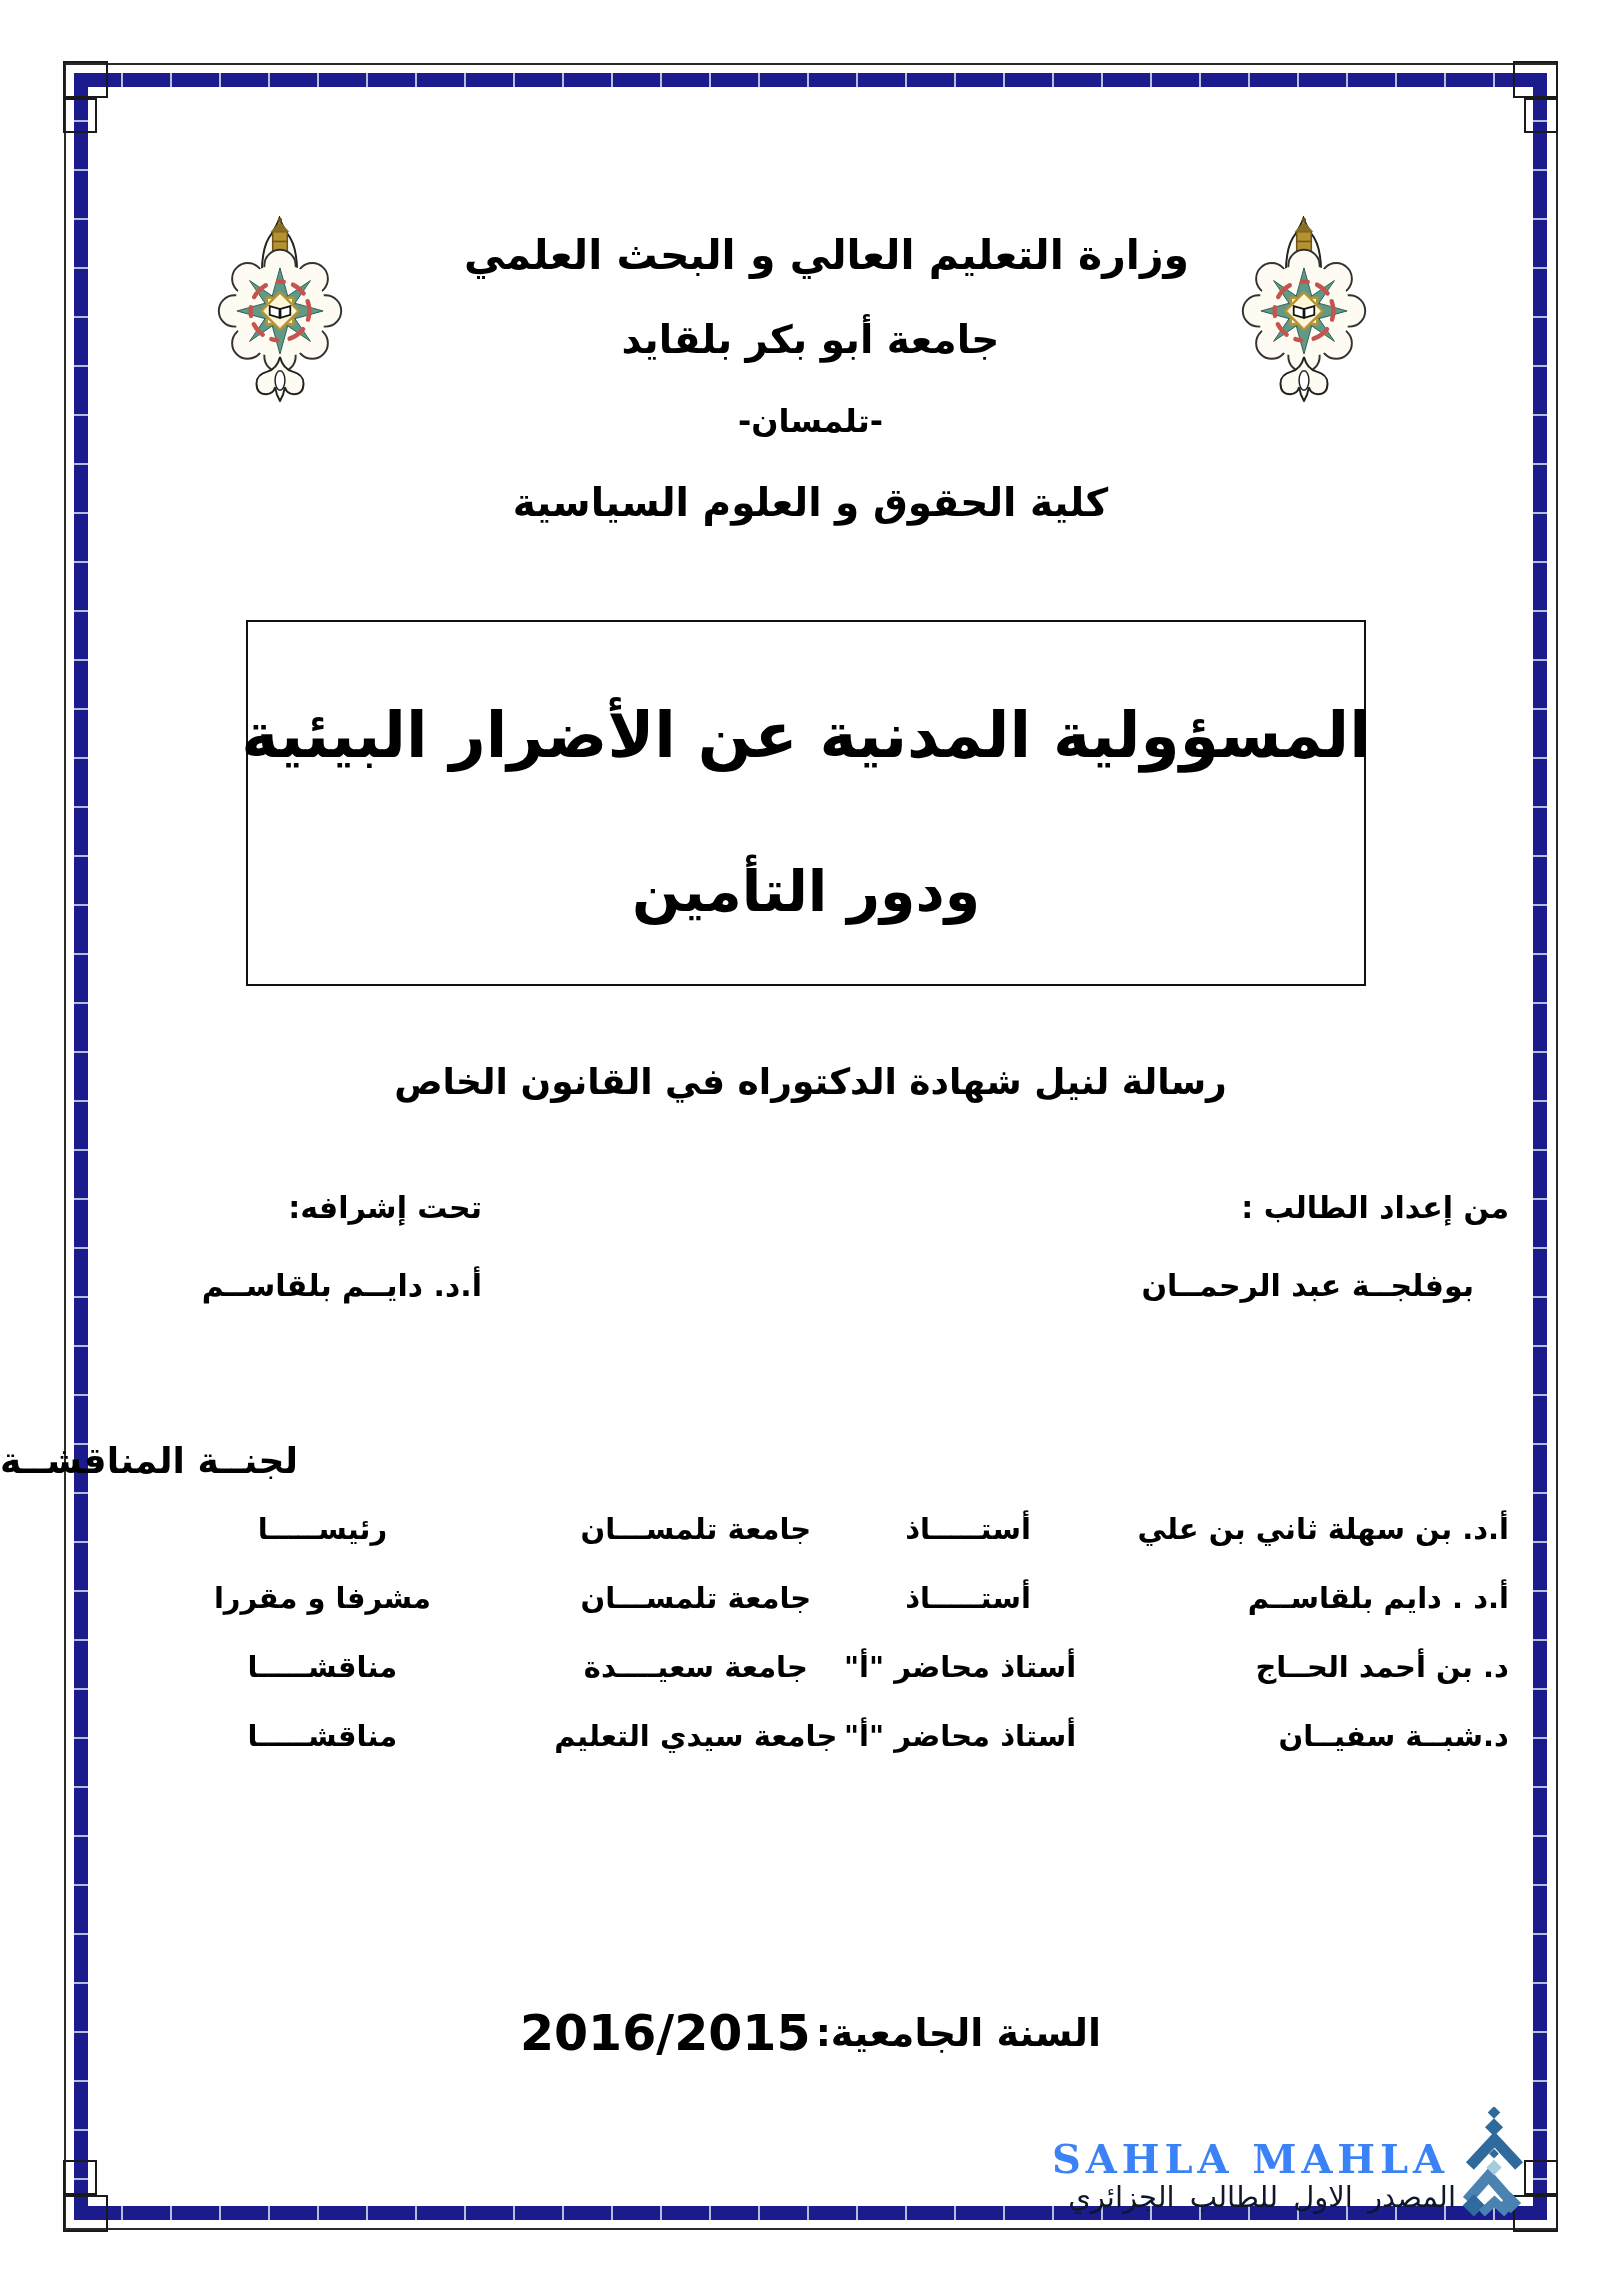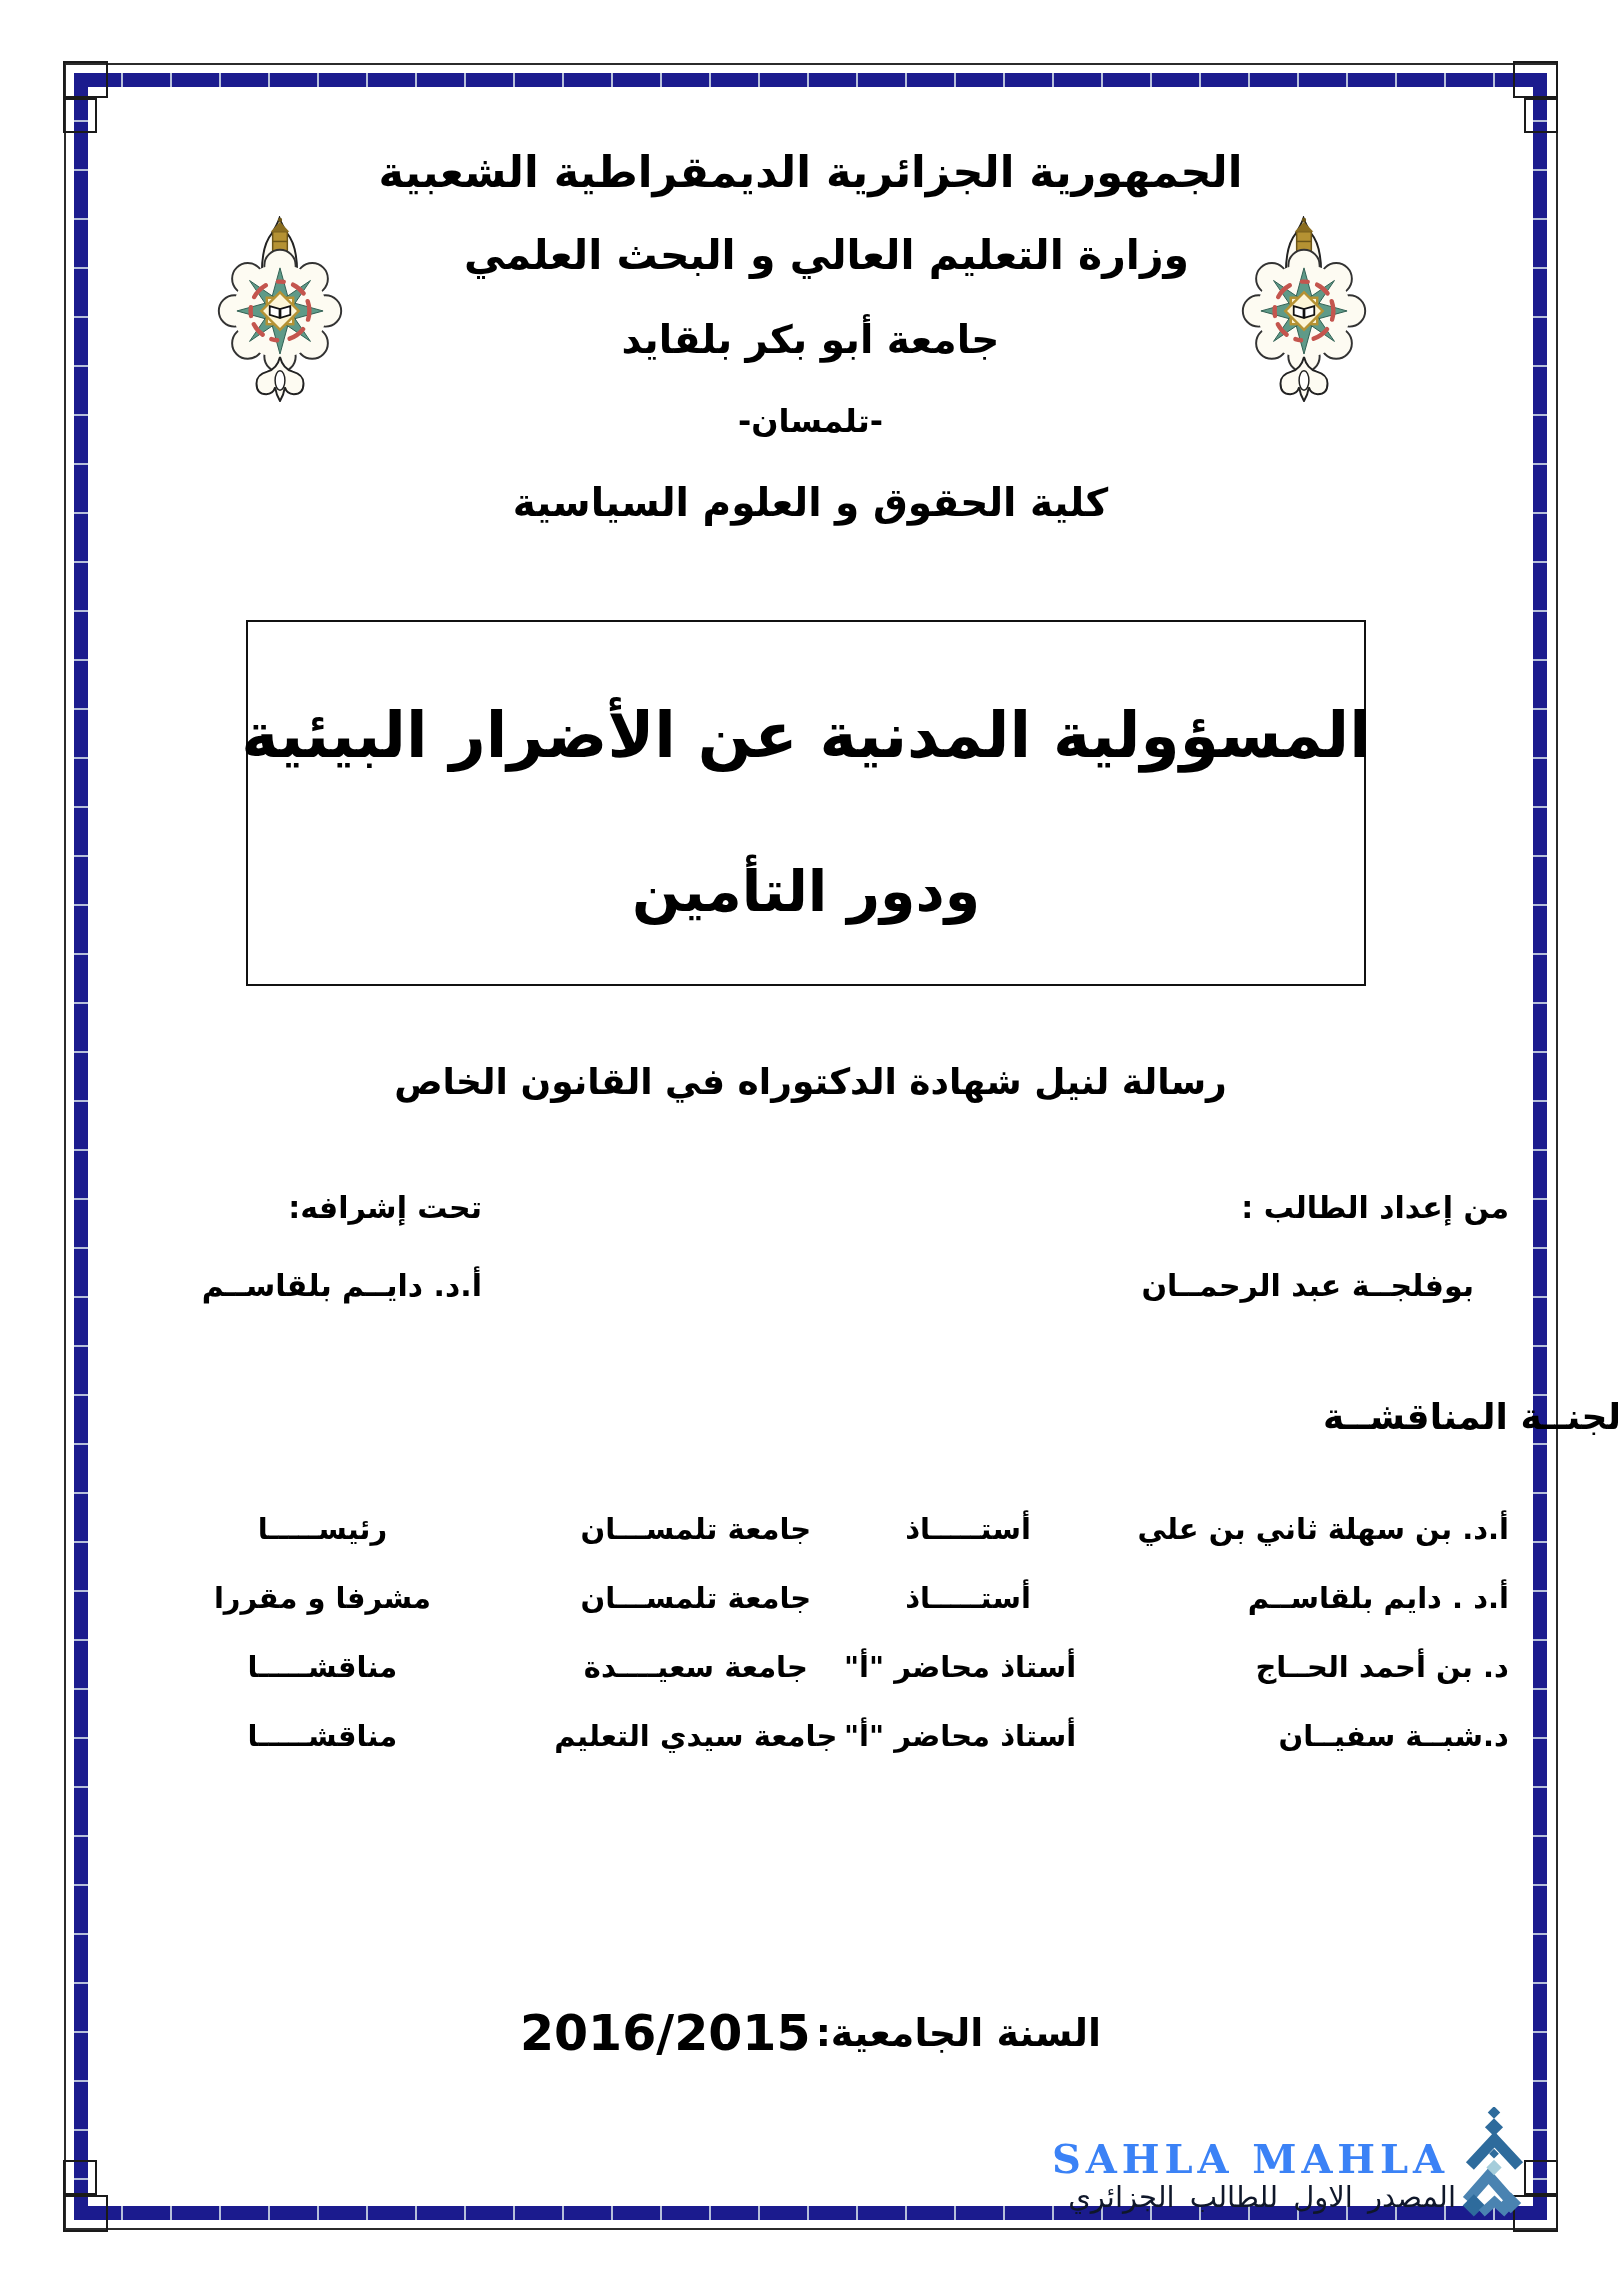--- a/index.html
+++ b/index.html
@@ -43,21 +43,21 @@
   .title-l2{font-size:57px;font-weight:bold;white-space:nowrap;}
   .subtitle{position:absolute;top:1061px;left:0;width:100%;text-align:center;direction:rtl;font-size:36px;font-weight:bold;}
   
   .prep{position:absolute;top:1190px;direction:rtl;text-align:right;white-space:nowrap;}
   .prep-student{right:112px;}
   .prep-supervisor{right:1139px;}
   .prep-label{font-size:30px;font-weight:bold;}
   .prep-name{font-size:30px;font-weight:bold;margin-top:43px;}
   .prep-student .prep-name{margin-left:0;padding-left:0;margin-right:0;transform:translateX(-35px);}
   
-  .committee-heading{position:absolute;top:1396px;left:0;width:100%;text-align:right;direction:rtl;font-size:36px;font-weight:bold;}
+  .committee-heading{position:absolute;top:1440px;left:0;width:100%;text-align:left;direction:rtl;font-size:36px;font-weight:bold;}
   .committee-table{position:absolute;left:113px;top:1494px;width:1396px;direction:rtl;}
   .committee-row{display:grid;grid-template-columns:31% 15.5% 23.5% 30%;height:69px;align-items:center;}
   .cell{font-size:29px;font-weight:bold;white-space:nowrap;}
   .cell-name{text-align:right;}
   .cell-rank{text-align:center;}
   .cell-univ{text-align:center;}
   .cell-role{text-align:center;}
   
   .year-line{position:absolute;top:2005px;left:0;width:100%;text-align:center;direction:rtl;white-space:nowrap;}
   .year-label{font-size:38px;font-weight:bold;}
@@ -80,21 +80,20 @@
   <div class="band band-v band-right"></div>
   <div class="csq csq-a tl-a"></div>
   <div class="csq csq-b tl-b"></div>
   <div class="csq csq-a tr-a"></div>
   <div class="csq csq-b tr-b"></div>
   <div class="csq csq-a bl-a"></div>
   <div class="csq csq-b bl-b"></div>
   <div class="csq csq-a br-a"></div>
   <div class="csq csq-b br-b"></div>
 
-  <div class="hline h1">الجمهورية الجزائرية الديمقراطية الشعبية</div>
   <div class="hline h2">وزارة التعليم العالي و البحث العلمي</div>
   <div class="hline h3">جامعة أبو بكر بلقايد</div>
   <div class="hline h4">-تلمسان-</div>
   <div class="hline h5">كلية الحقوق و العلوم السياسية</div>
 
   <div class="emblem emblem-left">
     <svg viewBox="0 0 145 190" width="142" height="186">
       <g>
 
         <path d="M54 58 Q54 30 64 18 Q70 8 72 2 Q74 8 80 18 Q90 30 90 58 Z" fill="#fdfbf2" stroke="#222" stroke-width="2"></path>

